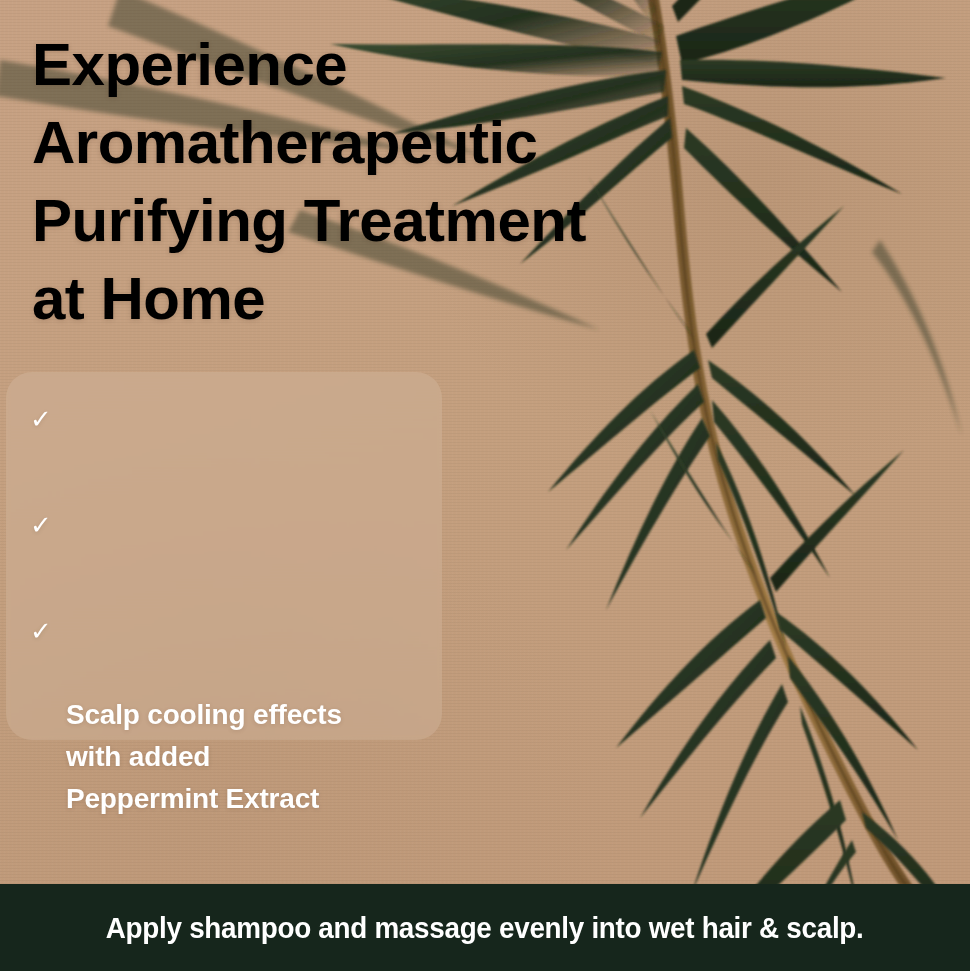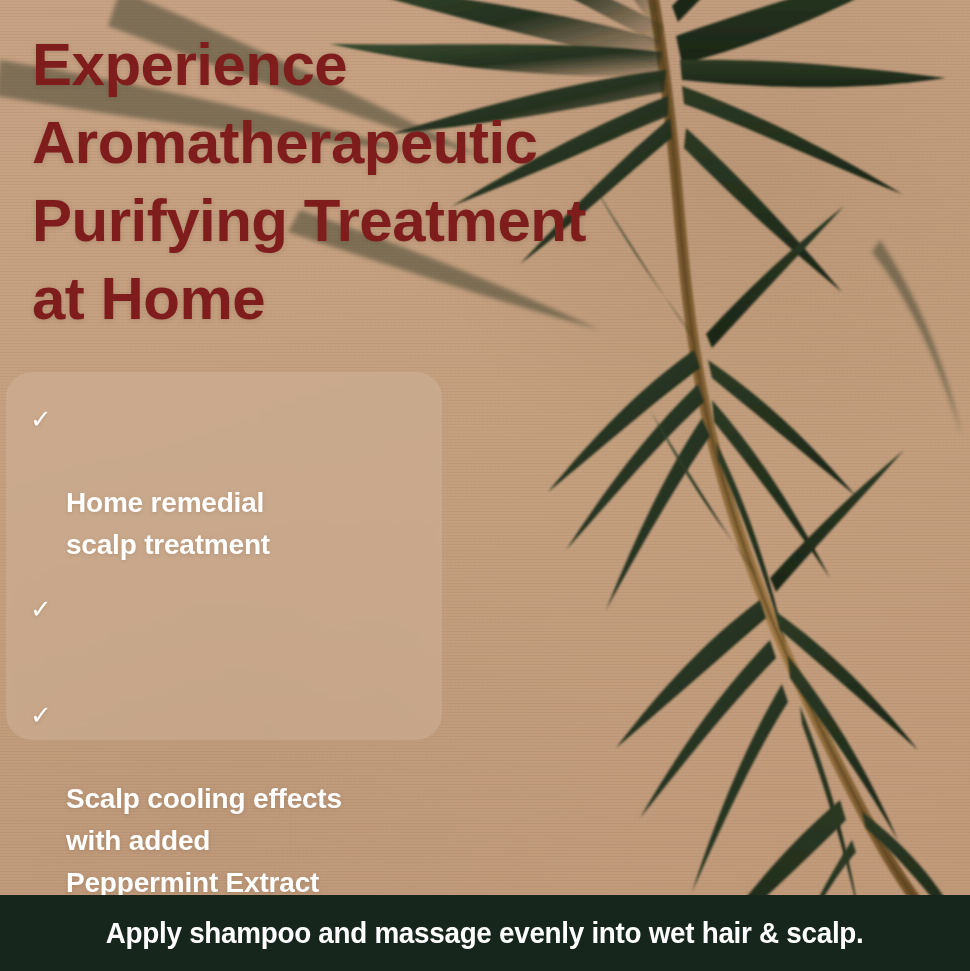--- a/index.html
+++ b/index.html
@@ -36,21 +36,21 @@
 
   
   .branch-layer { position:absolute; inset:0; }
   .branch-svg { position:absolute; top:0; left:0; width:970px; height:971px; }
 
   
   .headline {
     position:absolute;
     left:32px; top:26px;
     width:640px;
-    color:#7f1d1d;
+    color:#000000;
     font-size:60px;
     font-weight:700;
     line-height:78px;
     letter-spacing:-0.5px;
     white-space:pre-line;
     text-shadow:0 1px 5px rgba(70,45,25,.18);
   }
 
   
   .benefits-panel {
@@ -88,21 +88,21 @@
     font-size:26px;
     font-weight:400;
     line-height:42px;
     color:#ffffff;
   }
 
   
   .bottom-banner {
     position:absolute;
     left:0; bottom:0;
-    width:970px; height:76px;
+    width:970px; height:87px;
     background:#16261c;
     display:flex;
     align-items:center;
     justify-content:center;
   }
   .banner-text {
     color:#ffffff;
     font-size:29px;
     font-weight:700;
     line-height:34px;
@@ -215,22 +215,20 @@
   <h1 class="headline">Experience
 Aromatherapeutic
 Purifying Treatment
 at Home</h1>
 
   <div class="benefits-panel">
     <ul class="benefits-list">
 
       <li class="benefit-item">
         <span class="check-icon">✓</span>
-        <span>Home remedial
-scalp treatment</span>
       </li>
 
       <li class="benefit-item">
         <span class="check-icon">✓</span>
       </li>
 
       <li class="benefit-item">
         <span class="check-icon">✓</span>
         <span>Scalp cooling effects
 with added

